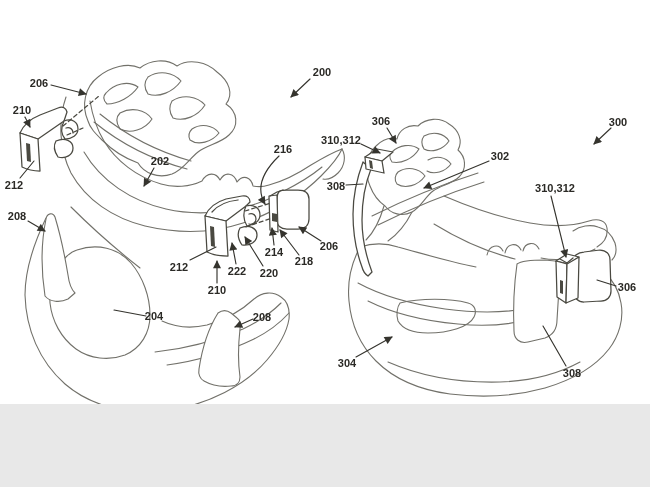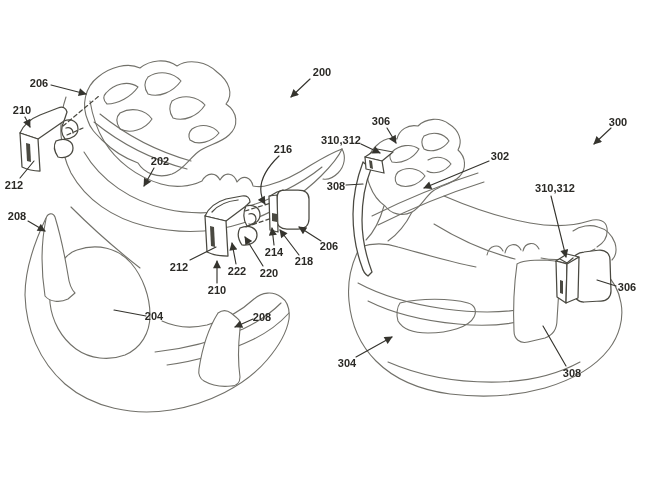--- a/index.html
+++ b/index.html
@@ -5,21 +5,21 @@
   :root{
     --bg:#ffffff;
     --art:#72716a;
     --det:#4a4941;
     --lead:#35342e;
     --lab:#2b2a26;
     --labsize:11px;
   }
   html,body{margin:0;padding:0;background:#e8e8e8;}
   .stage{
-    position:relative;width:650px;height:487px;background:var(--bg);
+    position:relative;width:650px;height:404px;background:var(--bg);
     overflow:hidden;font-family:"Liberation Sans",sans-serif;text-align:center;
   }
   svg.fig{position:absolute;left:0;top:0;width:650px;height:487px;display:block;}
   .art{stroke:var(--art);fill:none;stroke-width:1.1;stroke-linecap:round;stroke-linejoin:round;}
   .det{stroke:var(--det);fill:none;stroke-width:1.25;stroke-linecap:round;stroke-linejoin:round;}
   .wfill{fill:#ffffff;}
   .dmark{fill:var(--det);stroke:none;}
   .dash{stroke:var(--det);fill:none;stroke-width:1.2;stroke-dasharray:4 3;stroke-linecap:round;}
   .leader{stroke:var(--lead);fill:none;stroke-width:1.15;stroke-linecap:round;}
   text.ref{font-family:"Liberation Sans",sans-serif;font-size:var(--labsize);font-weight:700;

